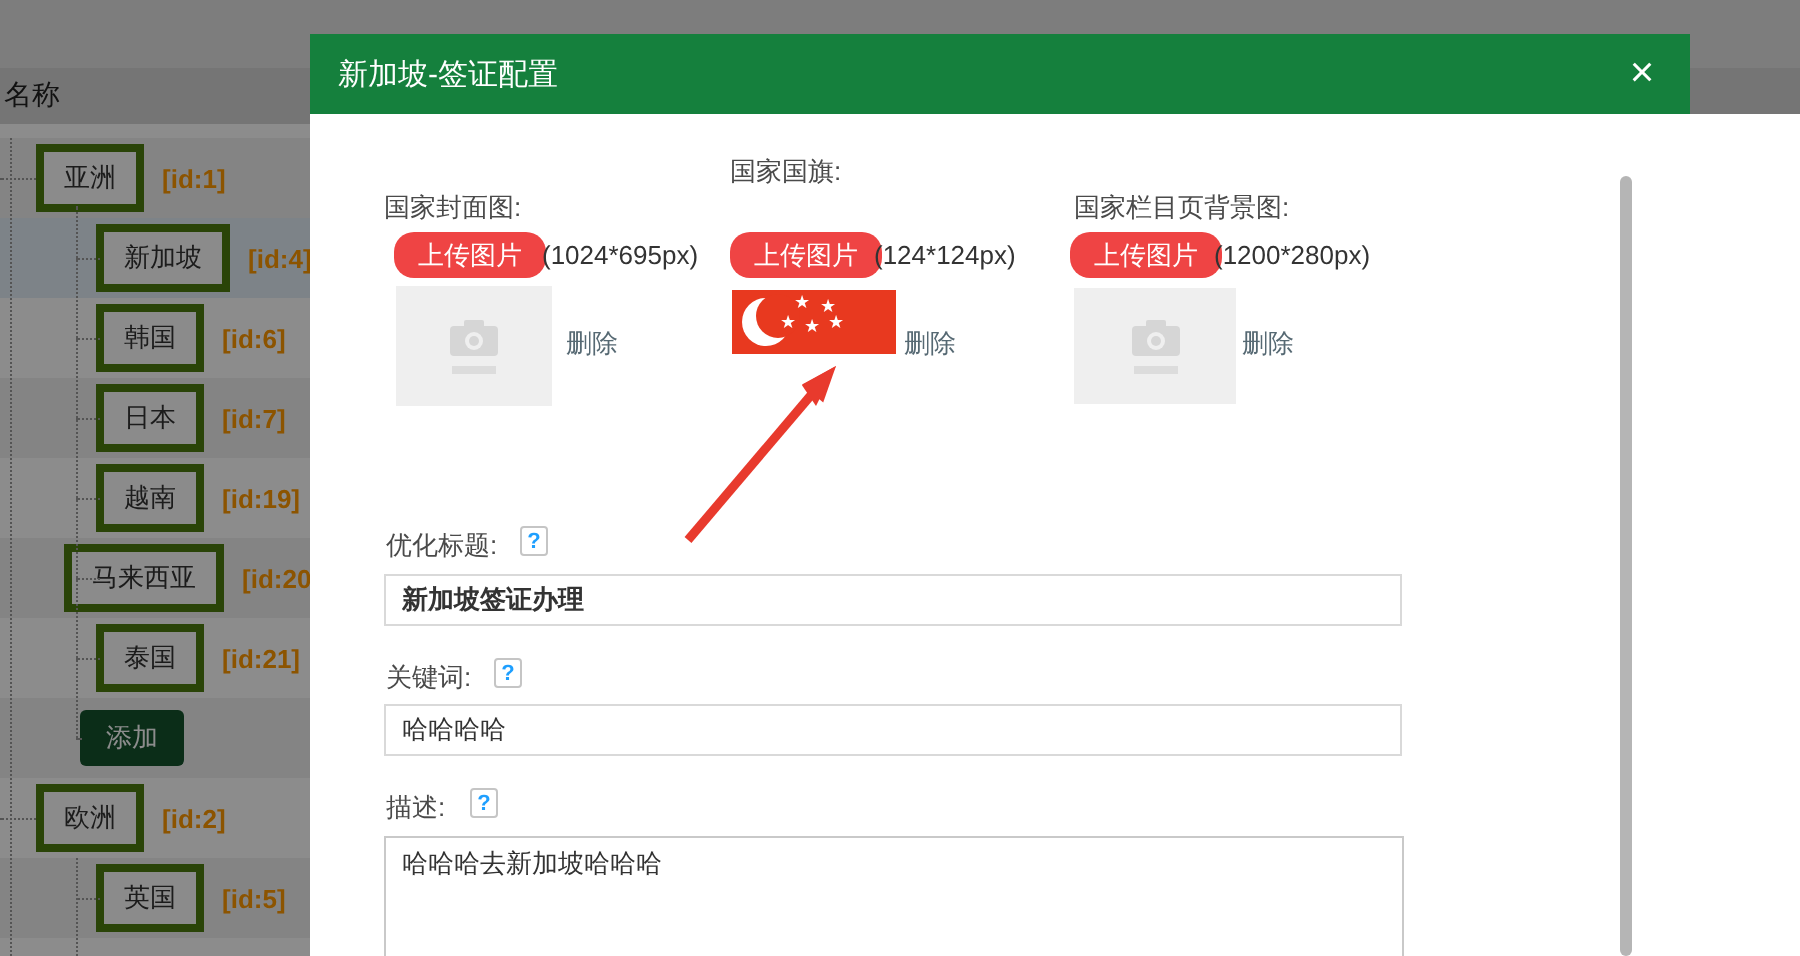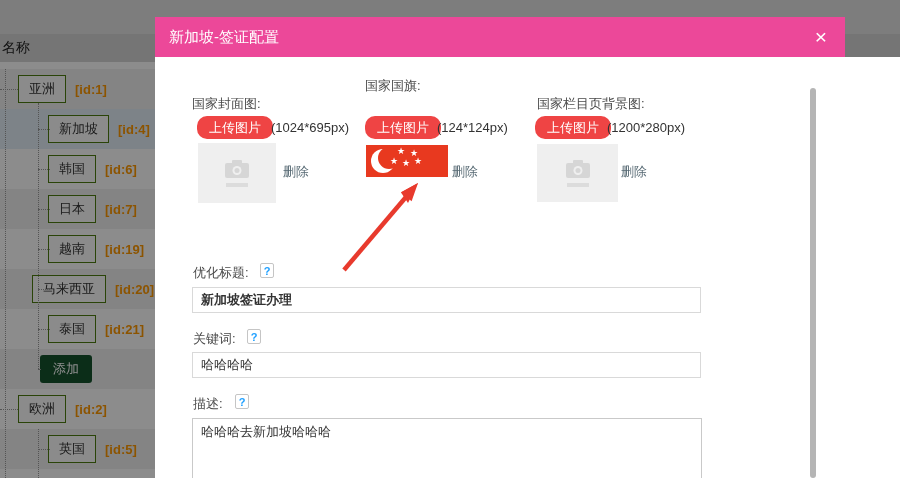--- a/index.html
+++ b/index.html
@@ -5,35 +5,35 @@
   * { margin:0; padding:0; box-sizing:border-box; }
   html,body { width:900px; height:478px; overflow:hidden; }
   body { font-family:"Liberation Sans","DejaVu Sans",sans-serif; background:#fff; }
   #canvas { position:relative; width:900px; height:478px; overflow:hidden; background:#fff; }
 
   
   .bg-topstrip { position:absolute; left:0; top:0; width:900px; height:34px; background:#e3e3e3; }
   .bg-tablehead { position:absolute; left:0; top:34px; width:900px; height:28px; background:#d6d6d6;
                   display:flex; align-items:center; font-size:14px; color:#222; padding-left:2px; }
   .tree-row { position:absolute; left:0; width:900px; height:40px; display:flex; align-items:center; }
-  .node-box { border:1px solid #4d7c0f; background:#fdfdfd; color:#333; font-size:13px;
+  .node-box { border:4px solid #4d7c0f; background:#fdfdfd; color:#333; font-size:13px;
               padding:4px 10px; white-space:nowrap; }
   .node-id { color:#ff9900; font-size:13px; margin-left:9px; font-weight:bold; }
   .add-btn { background:#14532d; color:#fff; font-size:13px; padding:5px 13px; border:none;
              border-radius:3px; }
   .tree-line { position:absolute; }
   .vline { border-left:1px dotted #9a9a9a; width:0; }
   .hline { border-top:1px dotted #9a9a9a; height:0; }
 
   
   .overlay { position:absolute; left:0; top:0; width:900px; height:478px; background:rgba(0,0,0,0.45); z-index:5; }
 
   
   .modal { position:absolute; left:155px; top:17px; width:690px; height:461px; background:#fff; z-index:10; }
-  .modal-header { position:absolute; left:0; top:0; width:690px; height:40px; background:#ec4899;
+  .modal-header { position:absolute; left:0; top:0; width:690px; height:40px; background:#15803d;
                   display:flex; align-items:center; }
   .modal-title { color:#fff; font-size:15px; margin-left:14px; }
   .modal-close { position:absolute; right:12px; top:8px; color:#fff; font-size:21px; line-height:24px;
                  width:24px; text-align:center; cursor:pointer; }
   .modal-body { position:absolute; left:0; top:40px; width:799px; height:421px; background:#fff; overflow:hidden; }
 
   .up-label { position:absolute; font-size:13px; color:#4a4a4a; }
   .upload-btn { position:absolute; height:23px; background:#ef4444; color:#fff; font-size:13px;
                 border:none; border-radius:10px; padding:0 12px; line-height:23px; }
   .dim-text { position:absolute; font-size:13px; color:#333; line-height:23px; }

